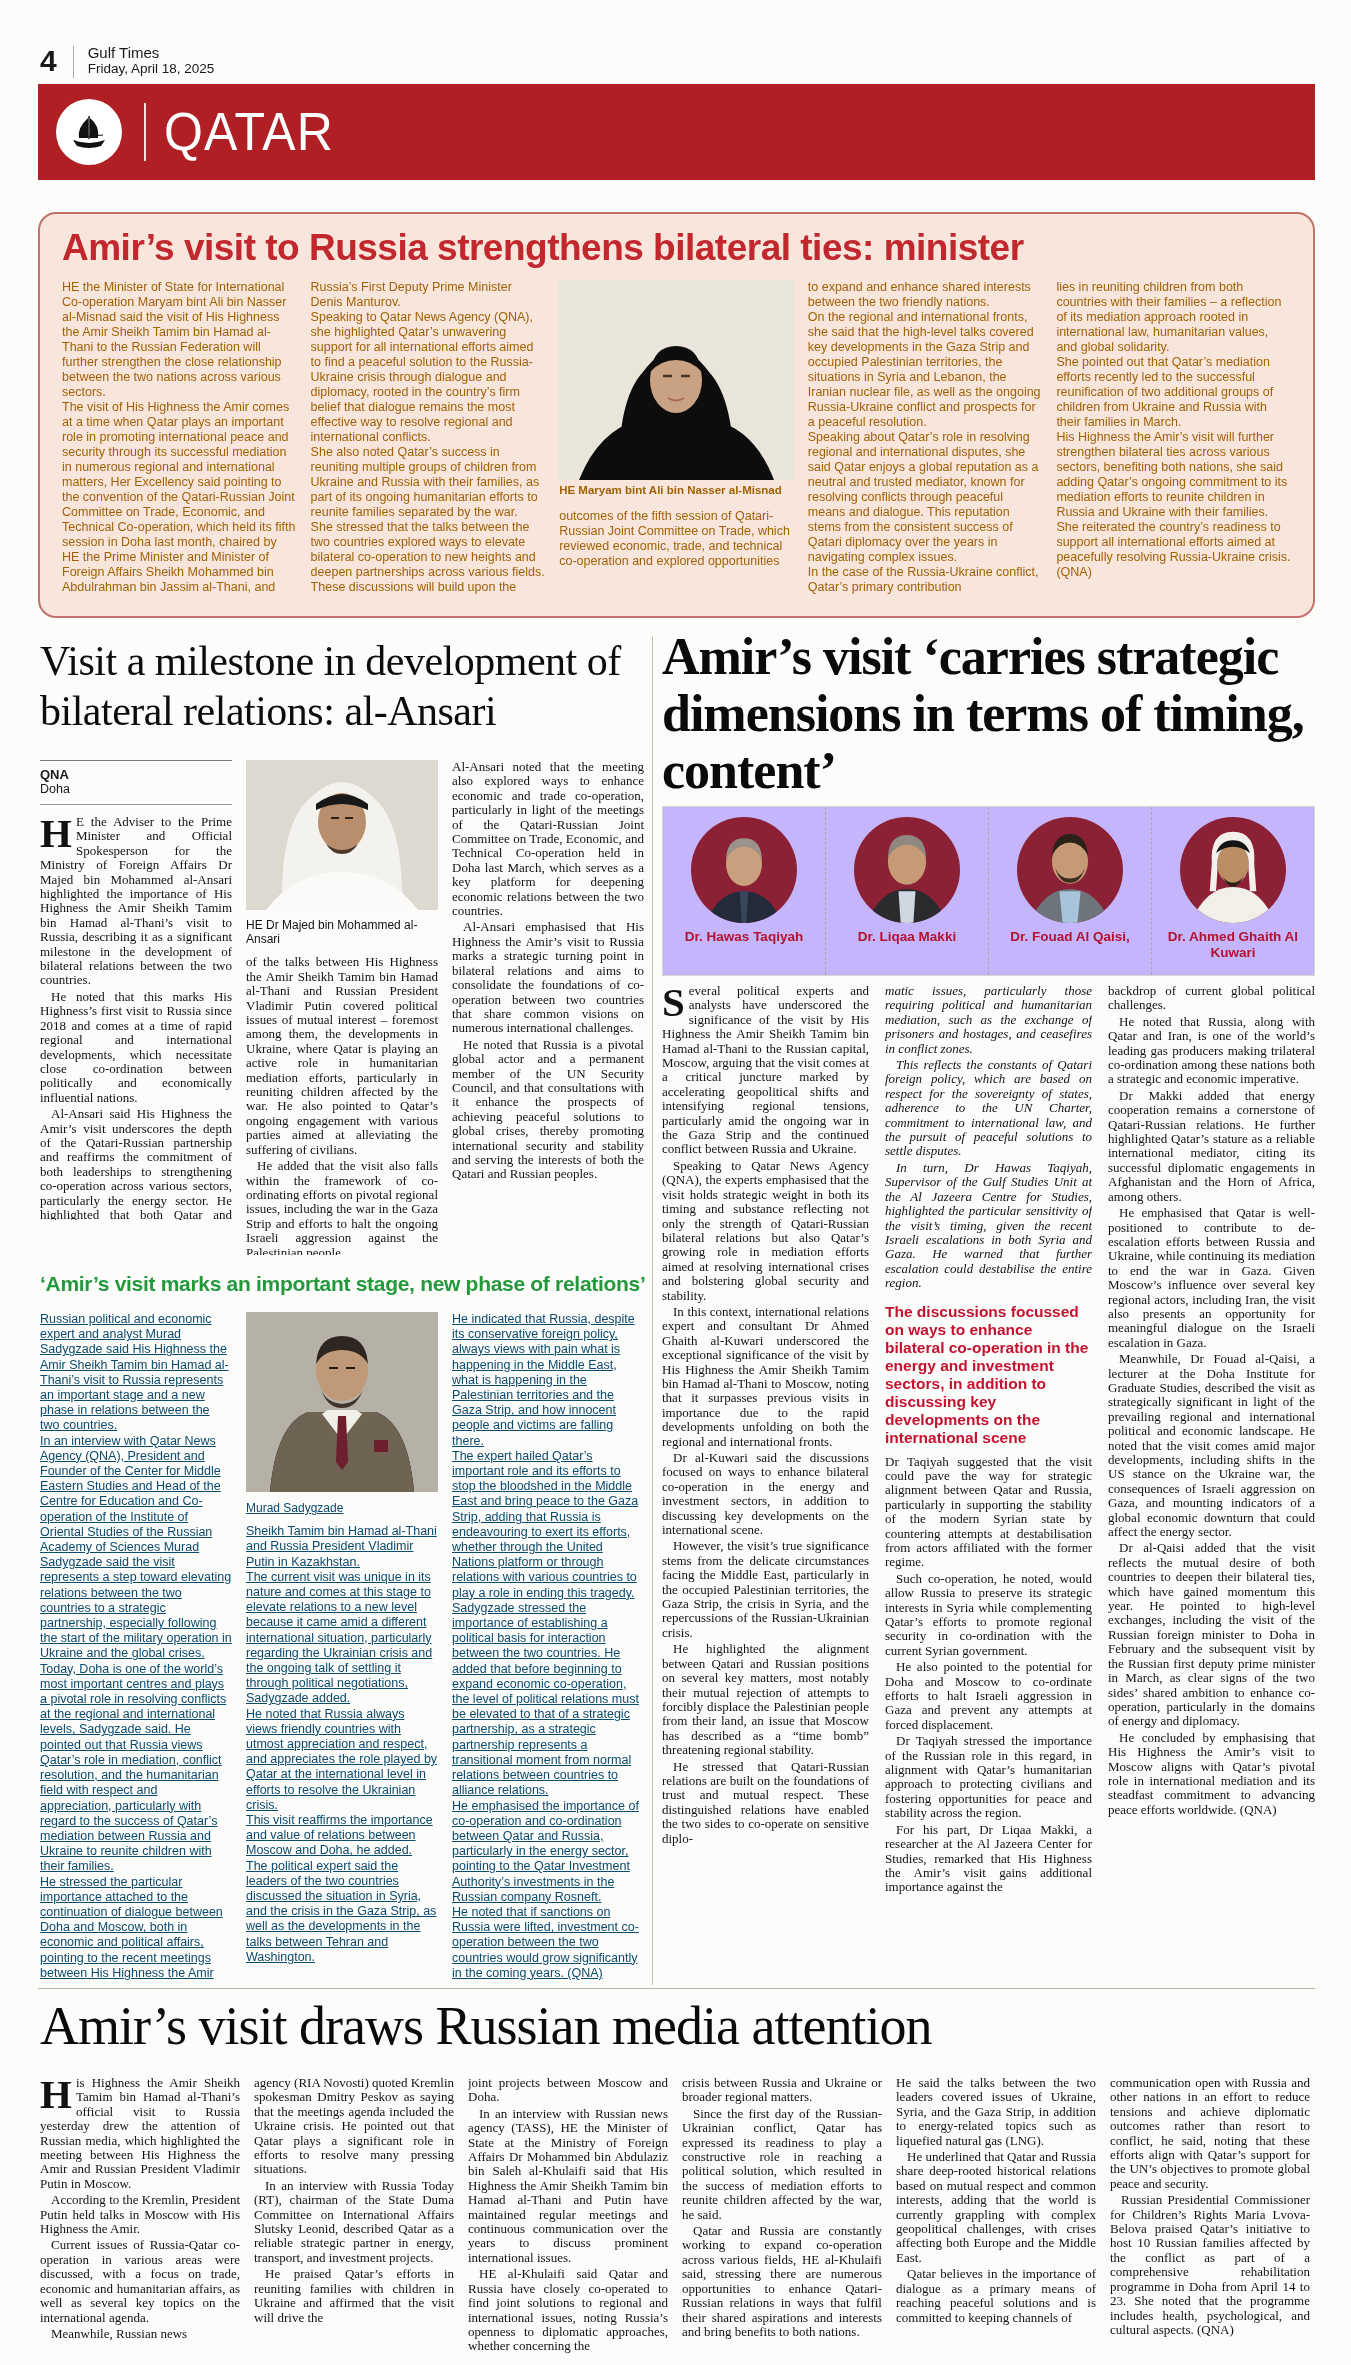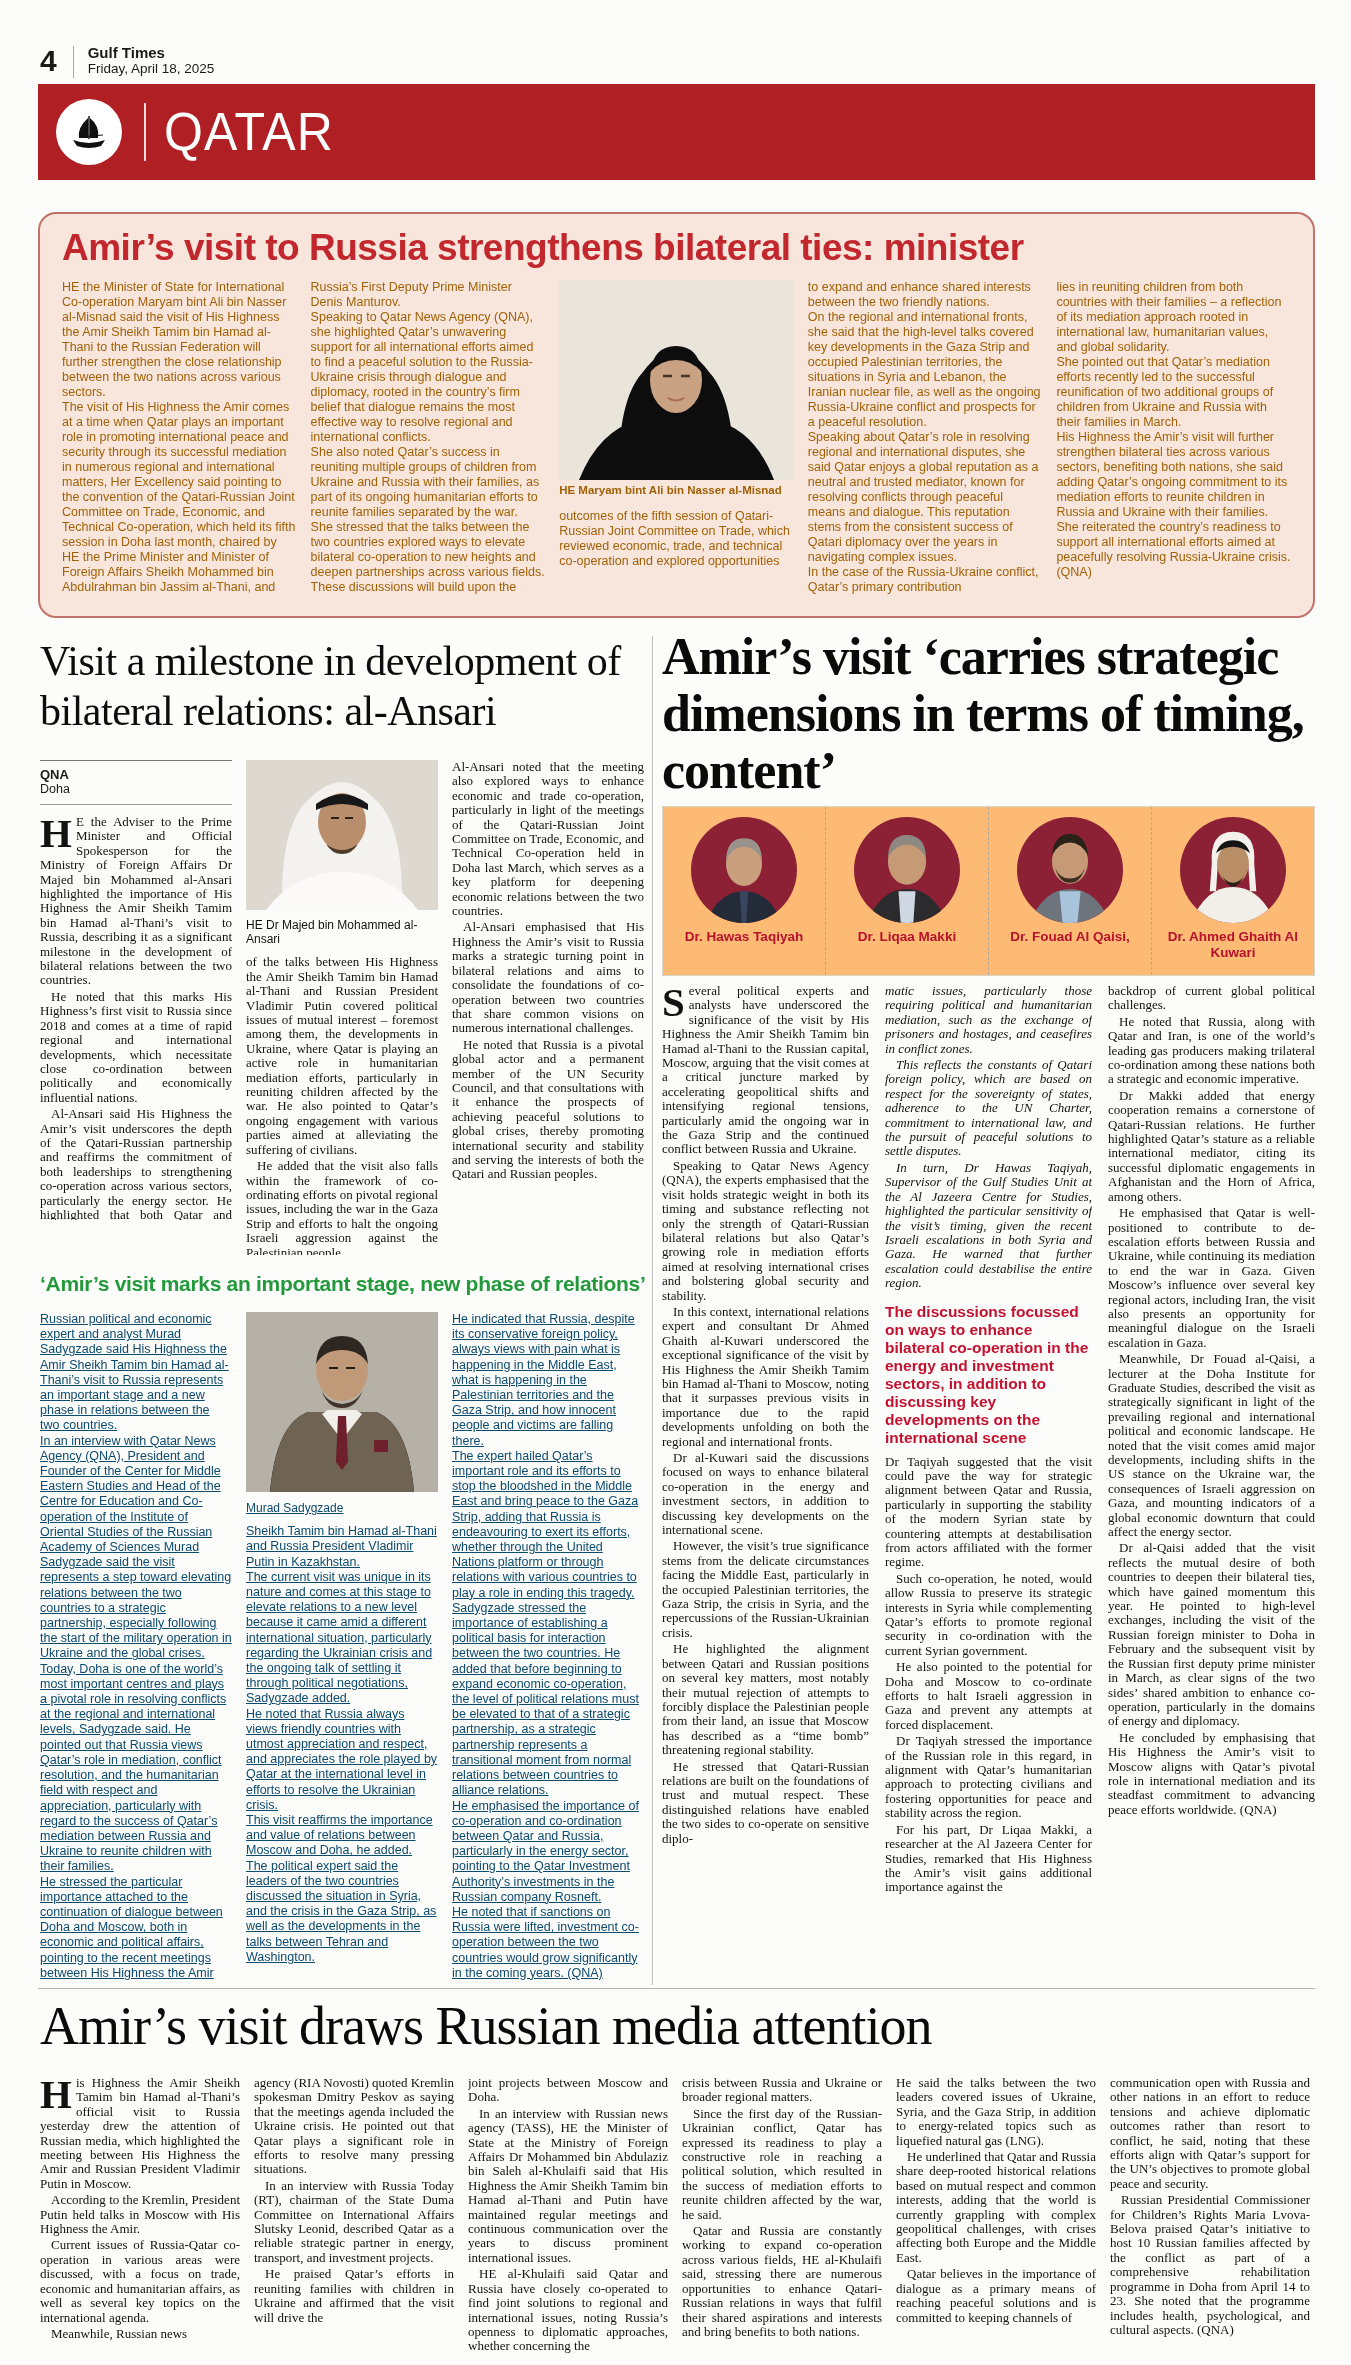--- a/index.html
+++ b/index.html
@@ -2,21 +2,21 @@
 <html><head>
 <meta charset="utf-8">
 <style>
   html,body{margin:0;padding:0;background:#e8e8e6;}
   #page{position:relative;width:1351px;height:2365px;background:#fcfcfa;overflow:hidden;
         font-family:"Liberation Sans",sans-serif;color:#1a1a1a;}
   
   .masthead{position:absolute;left:40px;top:44px;width:600px;display:flex;align-items:flex-start;}
   .pageno{font-size:30px;font-weight:700;line-height:34px;}
   .mast-div{width:1px;height:32px;background:#aaa;margin:2px 14px 0 16px;}
-  .paper{font-size:15px;font-weight:700;line-height:17px;}
+  .paper{font-size:15px;font-weight:400;line-height:17px;}
   .pdate{font-size:13.5px;line-height:16px;}
   
   .banner{position:absolute;left:38px;top:84px;width:1277px;height:96px;background:#b01f24;
           display:flex;align-items:center;}
   .logo-circle{width:66px;height:66px;border-radius:50%;background:#fff;margin-left:18px;
                display:flex;align-items:center;justify-content:center;}
   .banner-sep{width:2px;height:58px;background:rgba(255,255,255,.85);margin:0 18px 0 22px;}
   .section-name{color:#fff;font-size:50px;letter-spacing:1px;font-weight:400;
                 font-family:"Liberation Sans",sans-serif;transform:scaleY(1.06);}
   
@@ -47,21 +47,21 @@
   .a2-body{position:absolute;left:40px;top:760px;width:606px;height:502px;display:flex;gap:14px;}
   .a2-col{width:192px;height:502px;}
   .cap-serif{font-family:"Liberation Sans",sans-serif;font-size:12px;line-height:14px;margin:5px 0 9px 0;
              text-align:left;text-indent:0;}
   
   .vrule{position:absolute;left:652px;top:636px;width:1px;height:1349px;background:#c2c2bd;}
   .hrule-bottom{position:absolute;left:38px;top:1988px;width:1277px;height:1px;background:#b5b5b0;}
   
   .a3-head{position:absolute;left:662px;top:628px;width:653px;font-family:"Liberation Serif",serif;
            font-weight:700;font-size:52px;line-height:57px;color:#0a0a0a;letter-spacing:-1px;}
-  .strip{position:absolute;left:662px;top:806px;width:653px;height:170px;background:#fdba74;
+  .strip{position:absolute;left:662px;top:806px;width:653px;height:170px;background:#c4b5fd;
          border:1px solid #d8d4c8;box-sizing:border-box;display:flex;}
   .strip-cell{flex:1;display:flex;flex-direction:column;align-items:center;padding-top:10px;}
   .strip-cell + .strip-cell{border-left:1px dashed #b9a596;align-items:center;}
   .expname{font-size:13.5px;font-weight:700;color:#b5122e;text-align:center;line-height:16px;margin-top:6px;}
   .a3-body{position:absolute;left:662px;top:984px;width:653px;height:1001px;display:flex;gap:16px;}
   .a3-col{width:207px;height:1001px;}
   .pullquote{font-family:"Liberation Sans",sans-serif;font-weight:700;color:#c4112f;font-size:15.5px;
              line-height:18px;text-align:left;text-indent:0 !important;margin:10px 0 8px 0;}
   
   .a4-head{position:absolute;left:40px;top:1272px;width:610px;font-size:21px;font-weight:700;

